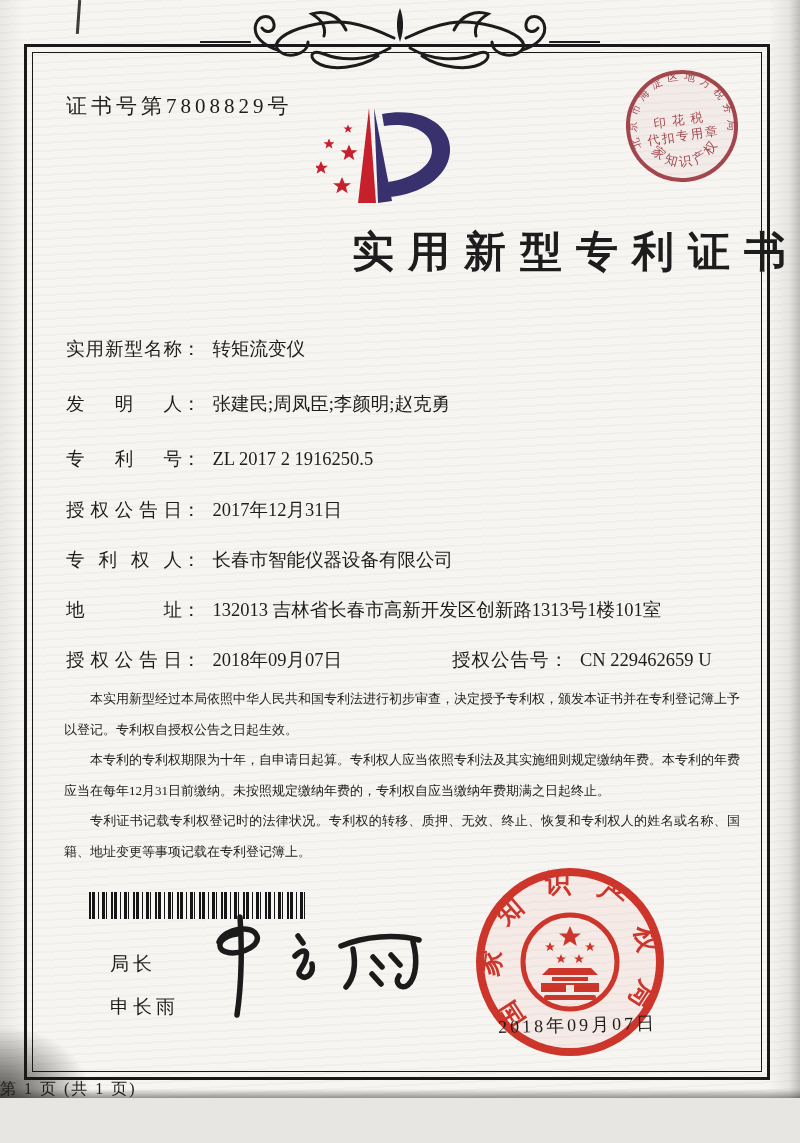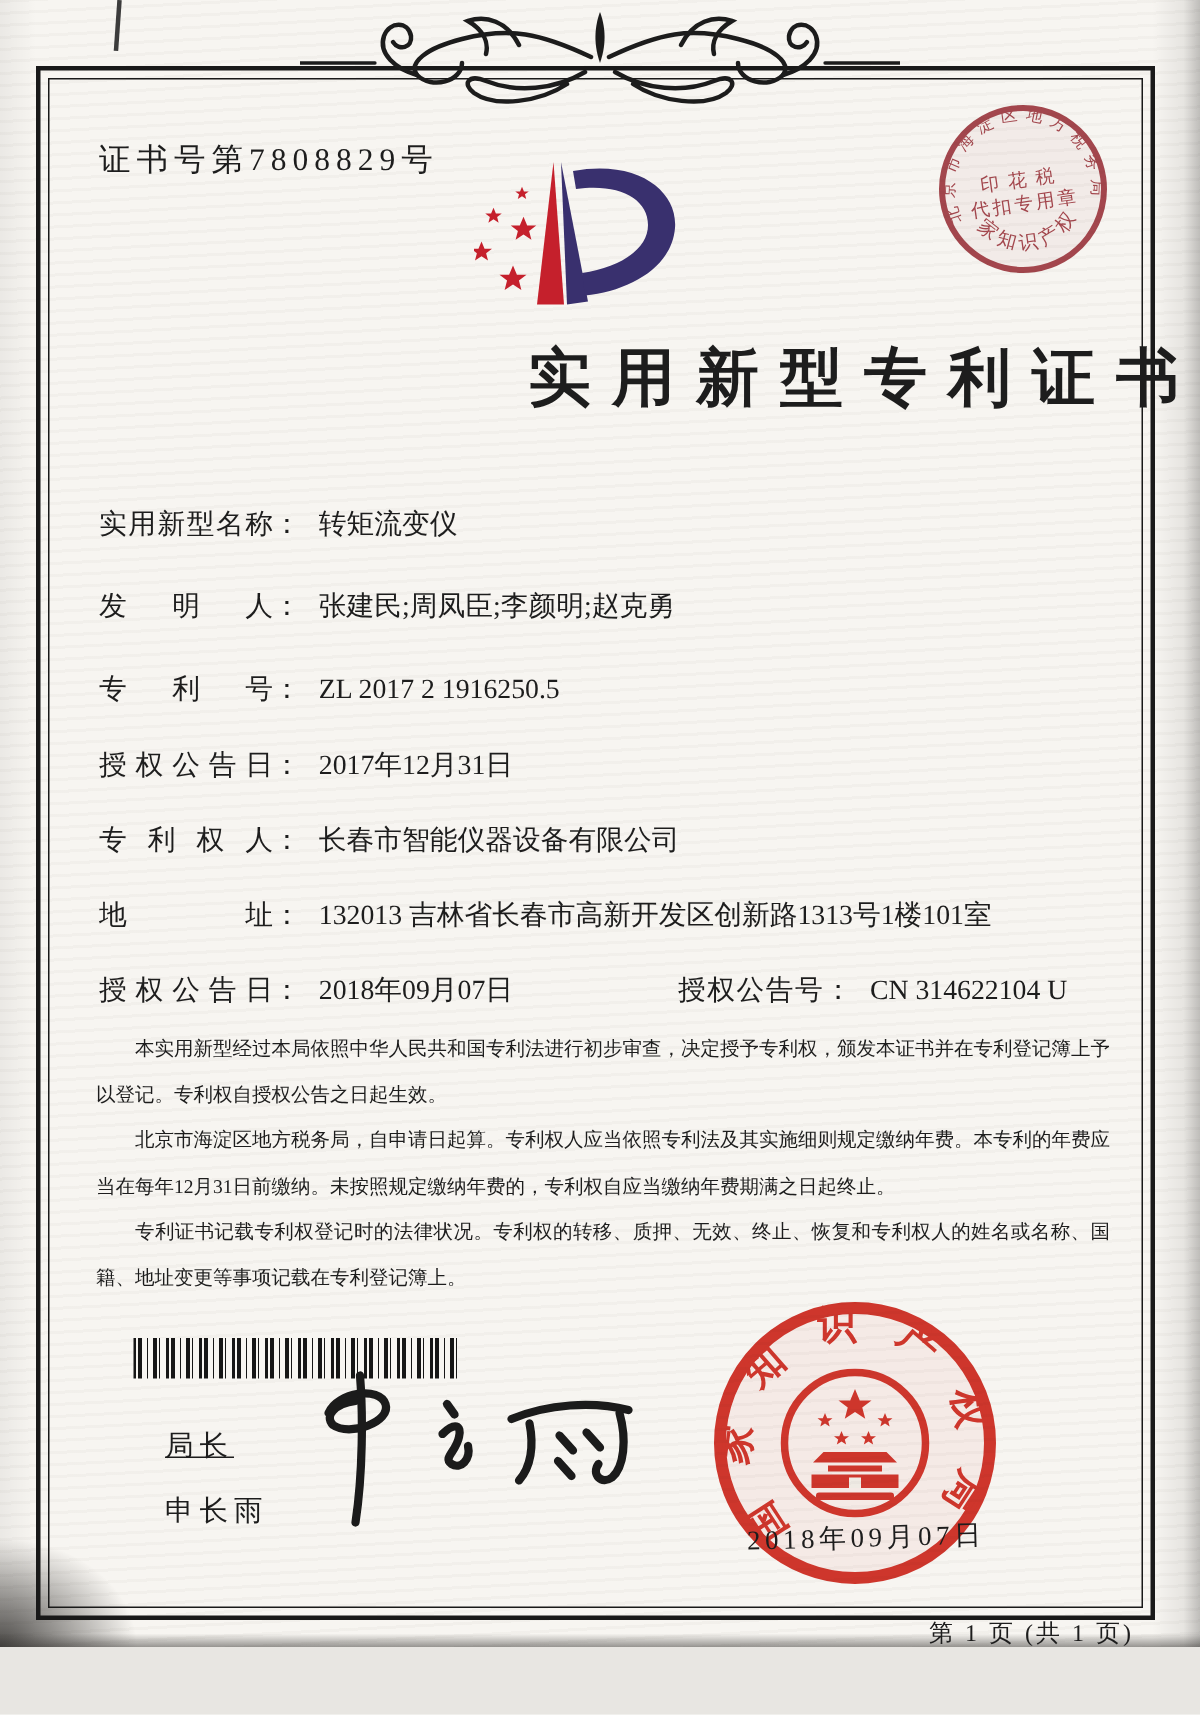--- a/index.html
+++ b/index.html
@@ -37,29 +37,29 @@
 
   .paras{position:absolute;left:64px;top:684px;width:676px;font-size:13px;line-height:30.5px;text-align:justify;}
   .paras p{margin:0;text-indent:2em;}
 
   .barcode{position:absolute;left:89px;top:892px;width:216px;height:27px;
     background:repeating-linear-gradient(90deg,
       #161616 0 2px,#f7f5f1 2px 3px,#161616 3px 6px,#f7f5f1 6px 9px,
       #161616 9px 10px,#f7f5f1 10px 13px,#161616 13px 16px,#f7f5f1 16px 17px,
       #161616 17px 18px,#f7f5f1 18px 22px);}
 
-  .sig-title{position:absolute;left:110px;top:951px;font-size:19px;letter-spacing:4px;text-decoration:underline;}
+  .sig-title{position:absolute;left:110px;top:951px;font-size:19px;letter-spacing:4px;}
   .sig-name{position:absolute;left:110px;top:994px;font-size:19px;letter-spacing:4px;}
   .sig-hand{position:absolute;left:195px;top:912px;z-index:11;}
 
   .seal{position:absolute;left:468px;top:860px;mix-blend-mode:multiply;opacity:.93;z-index:10;}
   .seal-date{position:absolute;left:498px;top:1013px;font-size:18px;letter-spacing:3px;transform:rotate(-1.5deg);z-index:12;white-space:nowrap;}
   .tax-stamp{position:absolute;left:620px;top:64px;mix-blend-mode:multiply;opacity:.88;z-index:9;}
 
-  .footer{position:absolute;left:0;width:756px;top:1079px;text-align:right;font-size:16px;letter-spacing:2px;}
+  .footer{position:absolute;left:0;width:756px;top:1079px;text-align:left;font-size:16px;letter-spacing:2px;}
 </style>
 </head>
 <body>
 
 <div class="page">
 
   <div class="scratch-top-left"></div>
   <div class="smudge-bottom-left"></div>
   <div class="edge-bottom"></div>
   <div class="edge-right"></div>
@@ -119,26 +119,26 @@
   <div class="field f4">
     <span class="lbl">专利权人</span><span class="colon">：</span><span class="val">长春市智能仪器设备有限公司</span>
   </div>
   <div class="field f5">
     <span class="lbl">地址</span><span class="colon">：</span><span class="val">132013 吉林省长春市高新开发区创新路1313号1楼101室</span>
   </div>
   <div class="field f6">
     <span class="lbl">授权公告日</span><span class="colon">：</span><span class="val">2018年09月07日</span>
   </div>
   <div class="field f7">
-    <span class="lbl">授权公告号</span><span class="colon">：</span><span class="val">CN 314622104 U</span>
+    <span class="lbl">授权公告号</span><span class="colon">：</span><span class="val">CN 229462659 U</span>
   </div>
 
   <div class="paras">
     <p>本实用新型经过本局依照中华人民共和国专利法进行初步审查，决定授予专利权，颁发本证书并在专利登记簿上予以登记。专利权自授权公告之日起生效。</p>
-    <p>北京市海淀区地方税务局，自申请日起算。专利权人应当依照专利法及其实施细则规定缴纳年费。本专利的年费应当在每年12月31日前缴纳。未按照规定缴纳年费的，专利权自应当缴纳年费期满之日起终止。</p>
+    <p>本专利的专利权期限为十年，自申请日起算。专利权人应当依照专利法及其实施细则规定缴纳年费。本专利的年费应当在每年12月31日前缴纳。未按照规定缴纳年费的，专利权自应当缴纳年费期满之日起终止。</p>
     <p>专利证书记载专利权登记时的法律状况。专利权的转移、质押、无效、终止、恢复和专利权人的姓名或名称、国籍、地址变更等事项记载在专利登记簿上。</p>
   </div>
 
   <div class="barcode"></div>
 
   <div class="sig-title">局长</div>
   <div class="sig-name">申长雨</div>
   <svg class="sig-hand" width="230" height="110" viewBox="0 0 230 110">
     <g stroke="#1b1b1b" stroke-width="5.5" fill="none" stroke-linecap="round" stroke-linejoin="round">
       <path d="M24,30 C30,16 58,12 62,24 C66,36 38,46 27,38 C21,32 28,24 42,22"></path>

